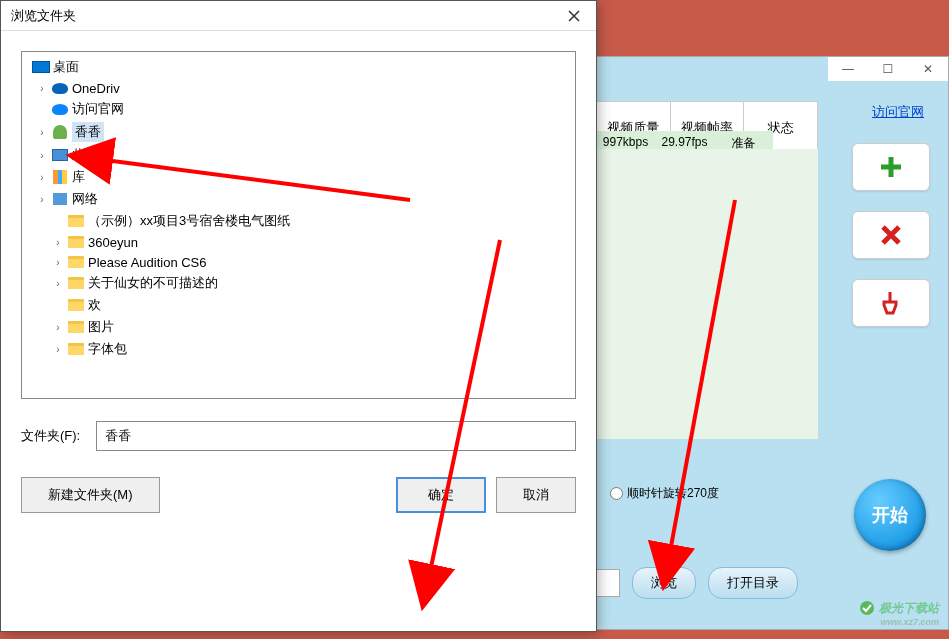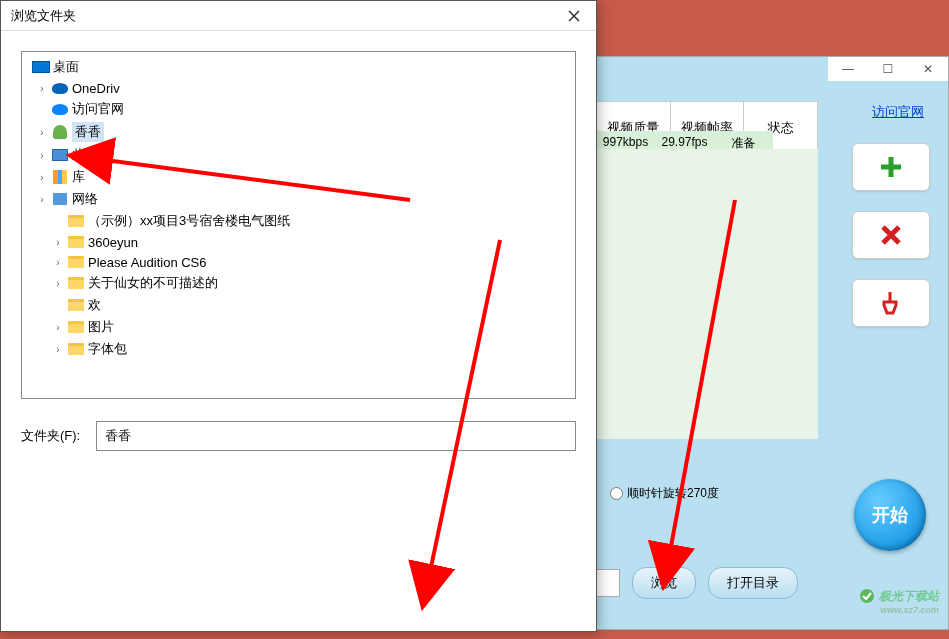--- a/index.html
+++ b/index.html
@@ -24,21 +24,21 @@
     
     .start-btn { position: absolute; right: 22px; top: 422px; width: 72px; height: 72px; border-radius: 50%; background: radial-gradient(circle at 35% 30%, #66ccff, #0088dd); display: flex; align-items: center; justify-content: center; color: #fff; font-size: 18px; font-weight: bold; cursor: pointer; box-shadow: inset -2px -2px 6px rgba(0,0,0,0.3), 0 2px 4px rgba(0,0,0,0.3); }
     
     .radio-row { position: absolute; top: 428px; left: 14px; display: flex; align-items: center; }
     .radio-row input { margin-right: 4px; }
     
     .output-row { position: absolute; top: 510px; left: 0; display: flex; align-items: center; gap: 12px; }
     .output-row .box { width: 24px; height: 28px; background: #fff; border: 1px solid #aaa; }
     .pill-btn { padding: 6px 18px; background: linear-gradient(#e8f4fb, #b8ddf0); border: 1px solid #88bbdd; border-radius: 14px; cursor: pointer; font-size: 13px; }
     
-    .watermark { position: absolute; bottom: 24px; right: 10px; color: rgba(110,200,140,0.95); font-size: 14px; font-style: italic; font-weight: bold; }
+    .watermark { position: absolute; bottom: 12px; right: 10px; color: rgba(110,200,140,0.95); font-size: 14px; font-style: italic; font-weight: bold; }
     .watermark small { display: block; color: rgba(140,180,150,0.7); font-size: 9px; text-align: right; }
     
     
     .dialog { position: absolute; top: 0; left: 0; width: 597px; height: 632px; background: #fff; border: 1px solid #555; box-shadow: 2px 2px 12px rgba(0,0,0,0.3); }
     .dlg-title { height: 30px; display: flex; align-items: center; justify-content: space-between; padding: 0 2px 0 10px; border-bottom: 1px solid #ddd; }
     .dlg-title span { font-size: 13px; }
     .dlg-close { width: 40px; height: 28px; display: flex; align-items: center; justify-content: center; cursor: pointer; }
     .dlg-body { padding: 20px 20px 16px 20px; }
     .prompt { font-size: 14px; margin-bottom: 24px; }
     
@@ -246,20 +246,27 @@
             <span class="lbl">字体包</span>
           </div>
         </div>
     </div>
 
     <div class="folder-row">
       <label>文件夹(F):</label>
       <input class="folder-input" value="香香" style="">
     </div>
 
+    <div class="btn-row">
+      <button class="dbtn">新建文件夹(M)</button>
+      <div class="right">
+        <button class="dbtn primary">确定</button>
+        <button class="dbtn">取消</button>
+      </div>
+    </div>
   </div>
 </div>
 
 <svg class="arrow" style="top:0;left:0;width:949px;height:639px">
   <defs>
       <marker id="ah" markerWidth="12" markerHeight="12" refX="2" refY="6" orient="auto">
         <path d="M0 0L12 6L0 12z" fill="#ff0000"></path>
       </marker>
     </defs>
   <line x1="410" y1="200" x2="105" y2="160" stroke="#ff0000" stroke-width="4" marker-end="url(#ah)"></line>

